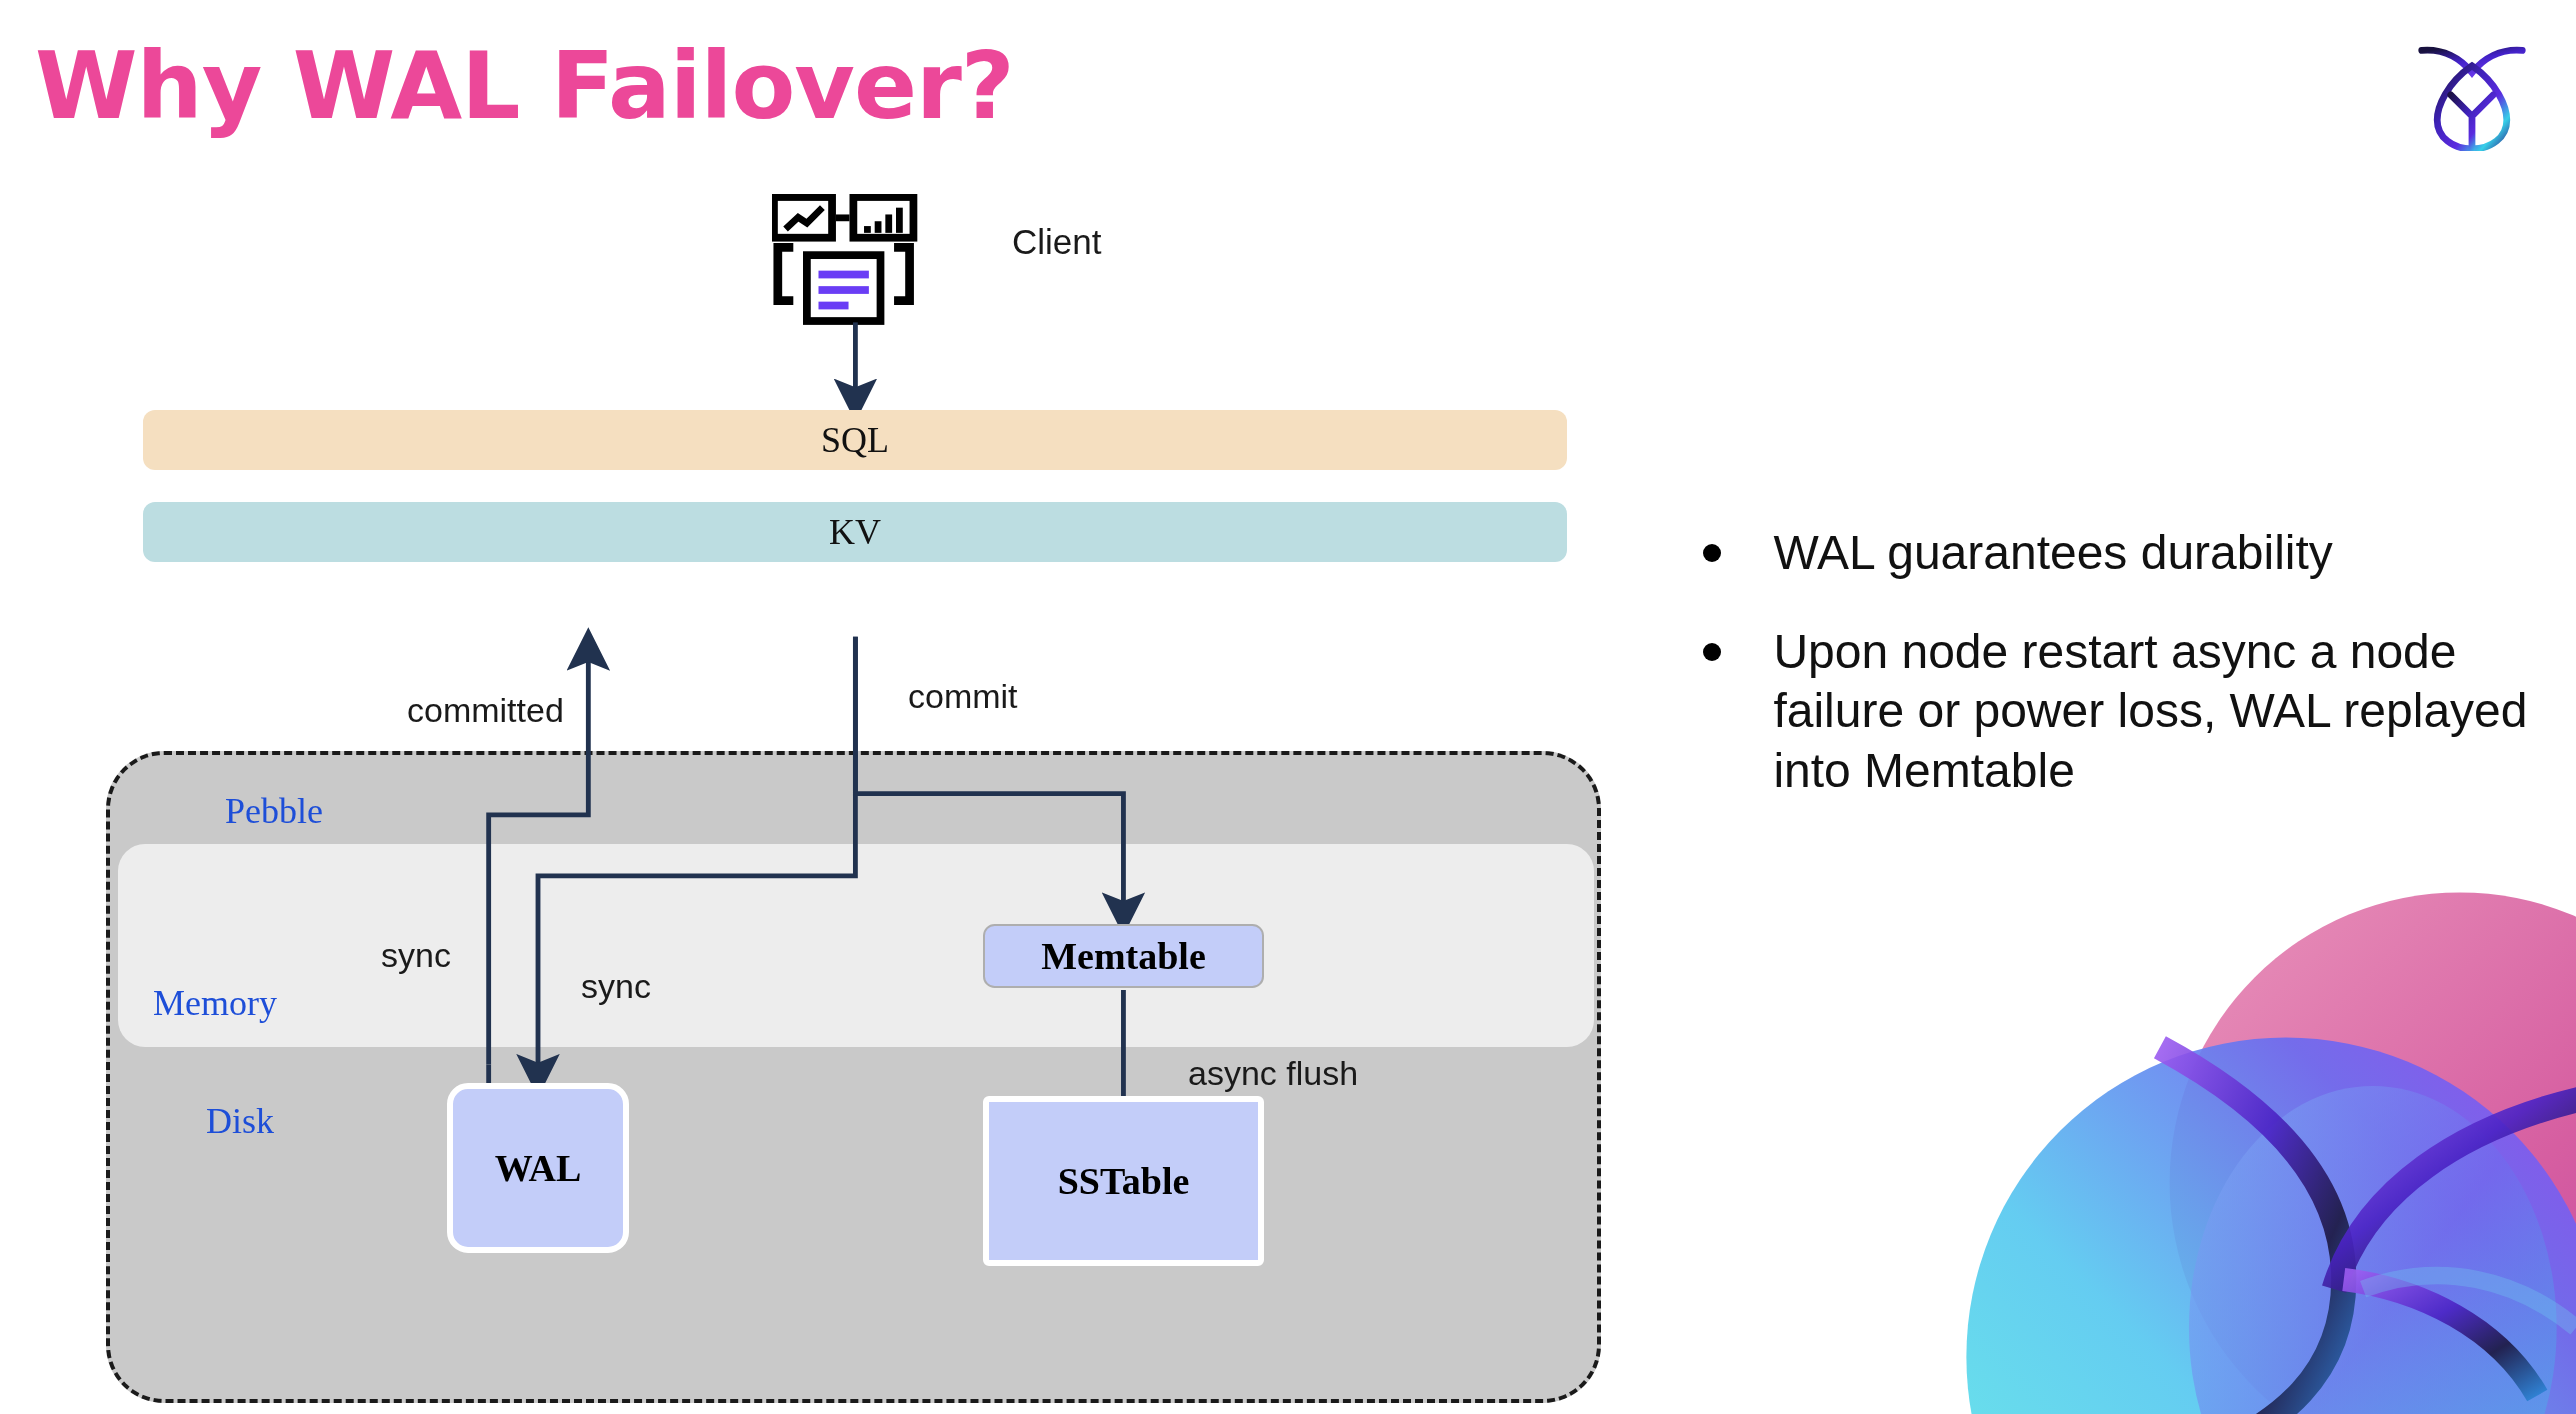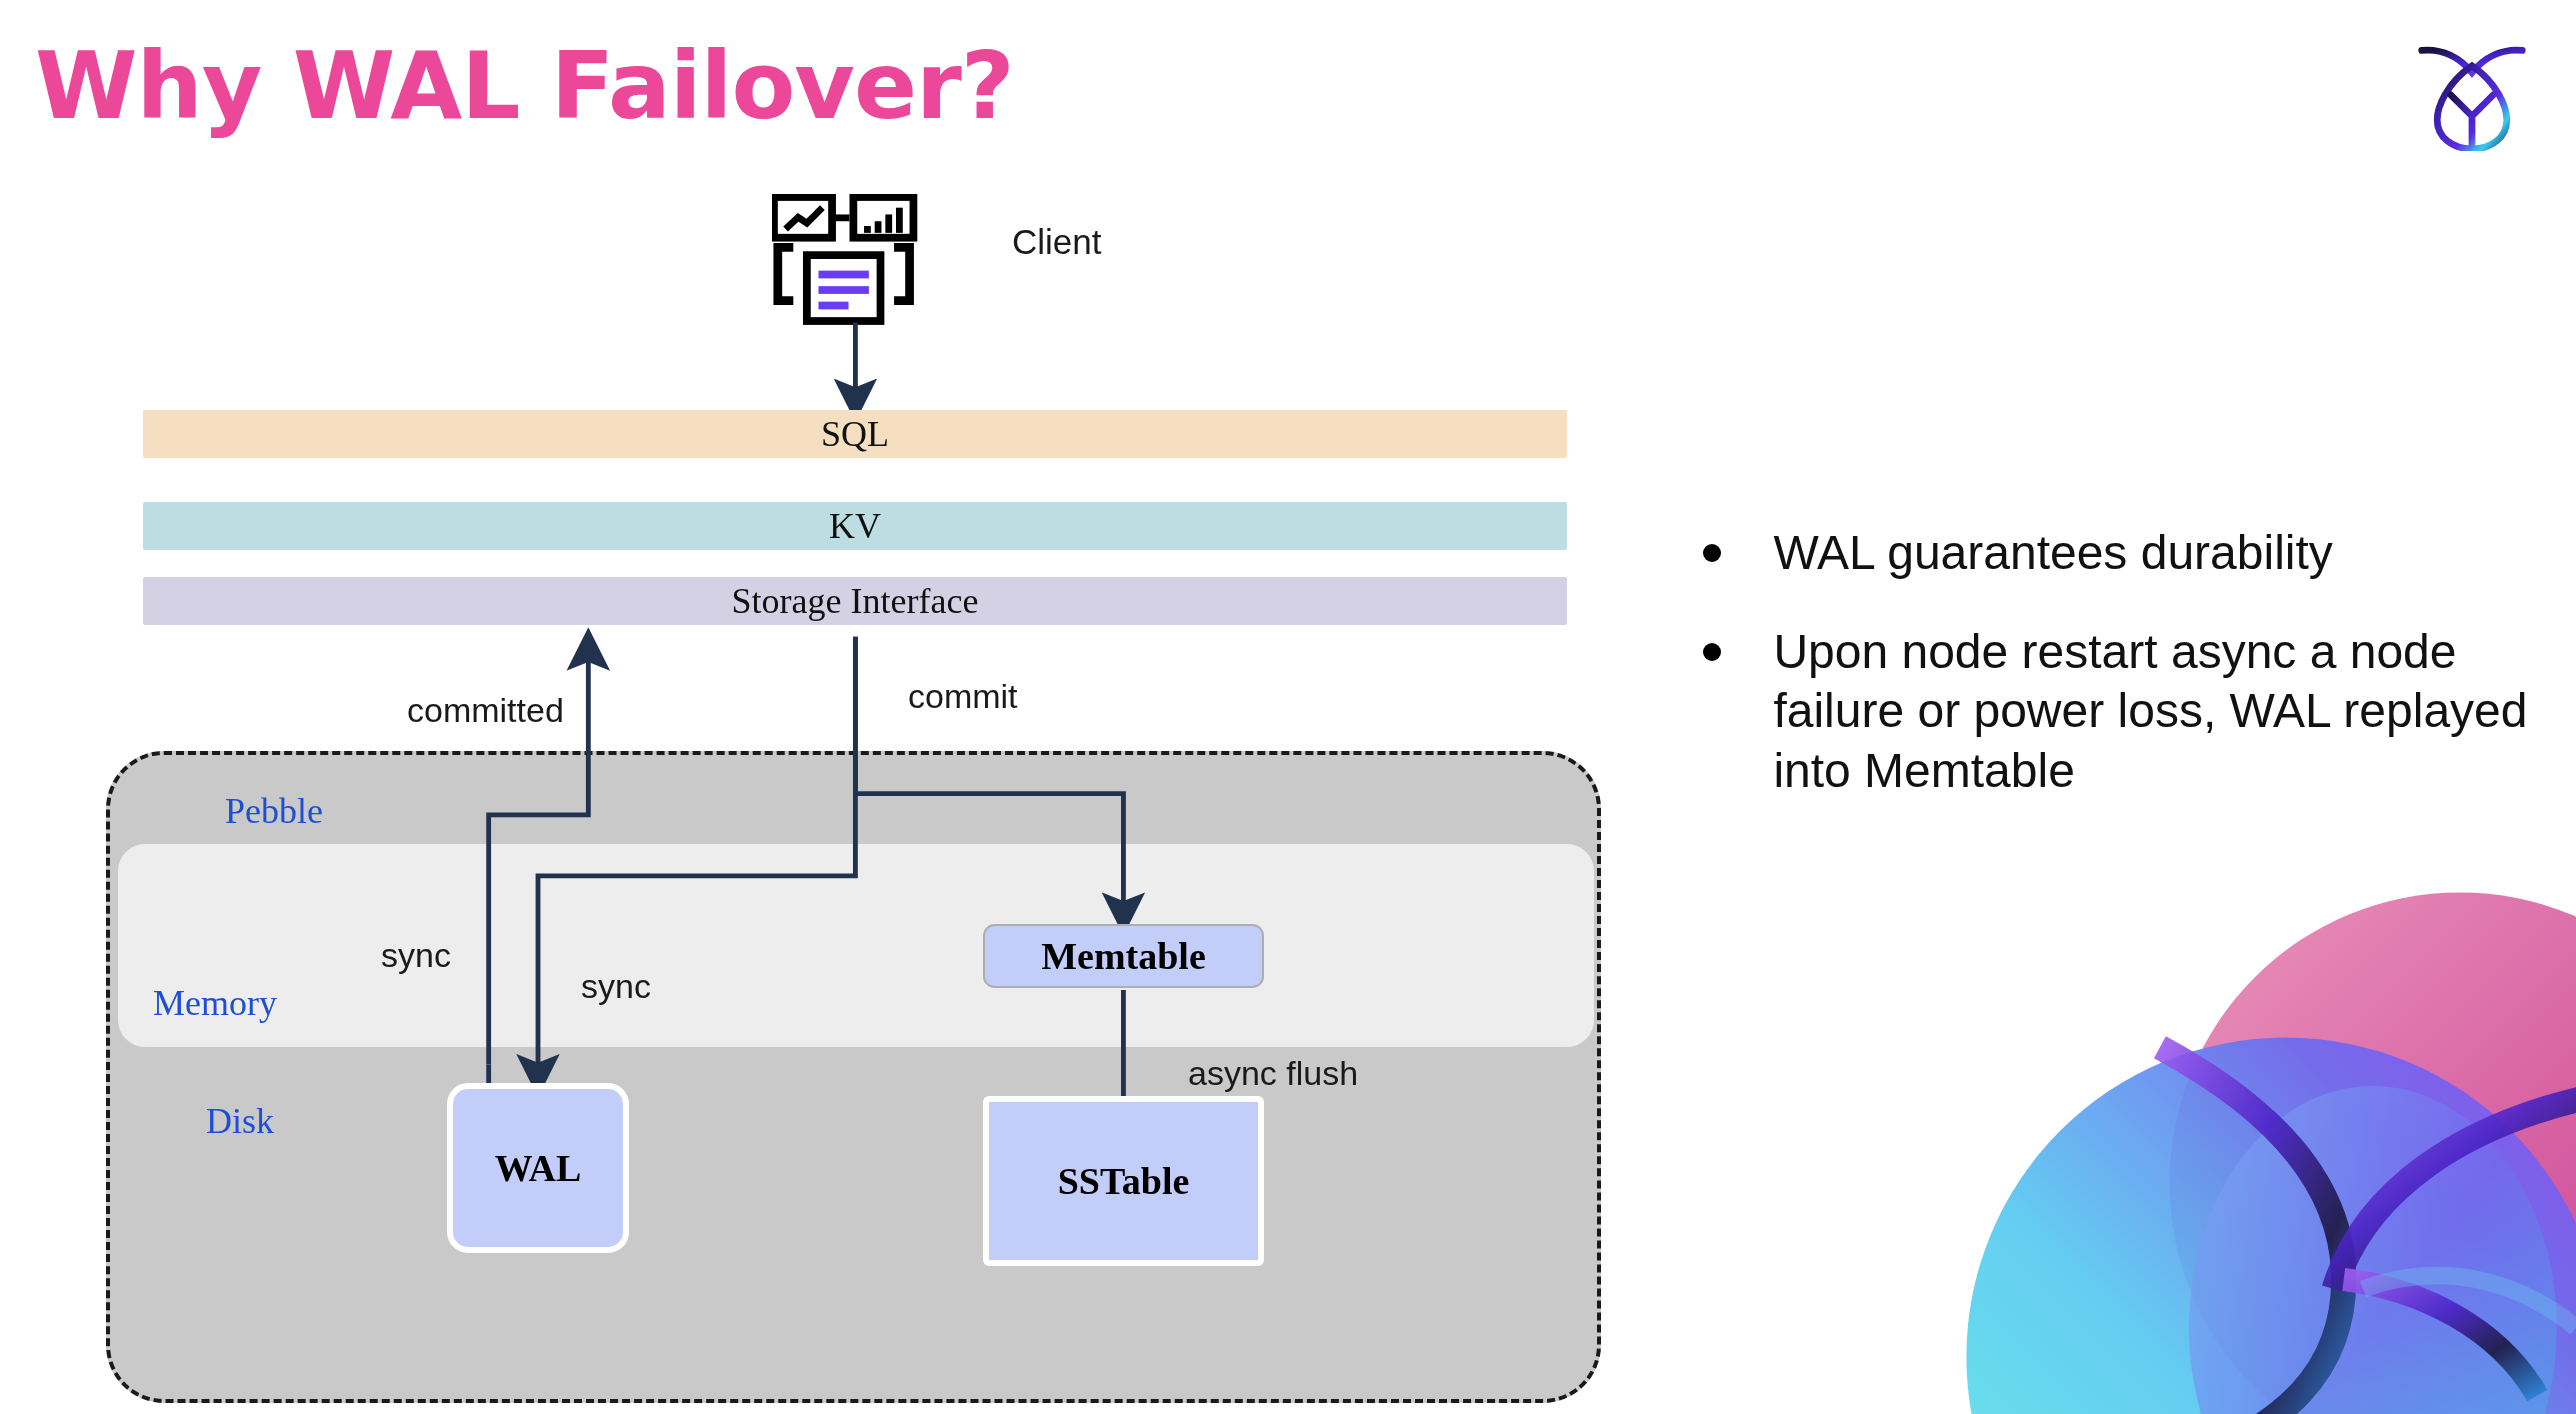--- a/index.html
+++ b/index.html
@@ -55,22 +55,22 @@
     left: 0;
     top: 0;
     width: 1645px;
     height: 1415px;
   }
 
   .stack-bar {
     position: absolute;
     left: 143px;
     width: 1424px;
-    height: 48px;
-    border-radius: 2px;
+    height: 60px;
+    border-radius: 12px;
     display: flex;
     align-items: center;
     justify-content: center;
     font-family: "Liberation Serif", serif;
     font-size: 36px;
     color: #111111;
   }
   #bar-sql { top: 410px; background: #F5DFC0; }
   #bar-kv  { top: 502px; background: #BCDDE1; }
   #bar-si  { top: 577px; background: #D5D1E4; }
@@ -316,21 +316,20 @@
       <path d="M1161 1023 L1161 1176"></path>
     </g>
 
     <g fill="none" stroke="#21324F" stroke-width="5">
       <path d="M505 1100 L505 1122"></path>
     </g>
   </svg>
 
   <div id="bar-sql" class="stack-bar">SQL</div>
   <div id="bar-kv" class="stack-bar">KV</div>
-  <div id="bar-si" class="stack-bar">Storage Interface</div>
 
   <div id="box-wal" class="data-box">WAL</div>
   <div id="box-memtable" class="data-box">Memtable</div>
   <div id="box-sstable" class="data-box">SSTable</div>
 
   <div id="lbl-committed" class="edge-label">committed</div>
   <div id="lbl-commit" class="edge-label">commit</div>
   <div id="lbl-sync-1" class="edge-label">sync</div>
   <div id="lbl-sync-2" class="edge-label">sync</div>
   <div id="lbl-asyncflush" class="edge-label">async flush</div>

